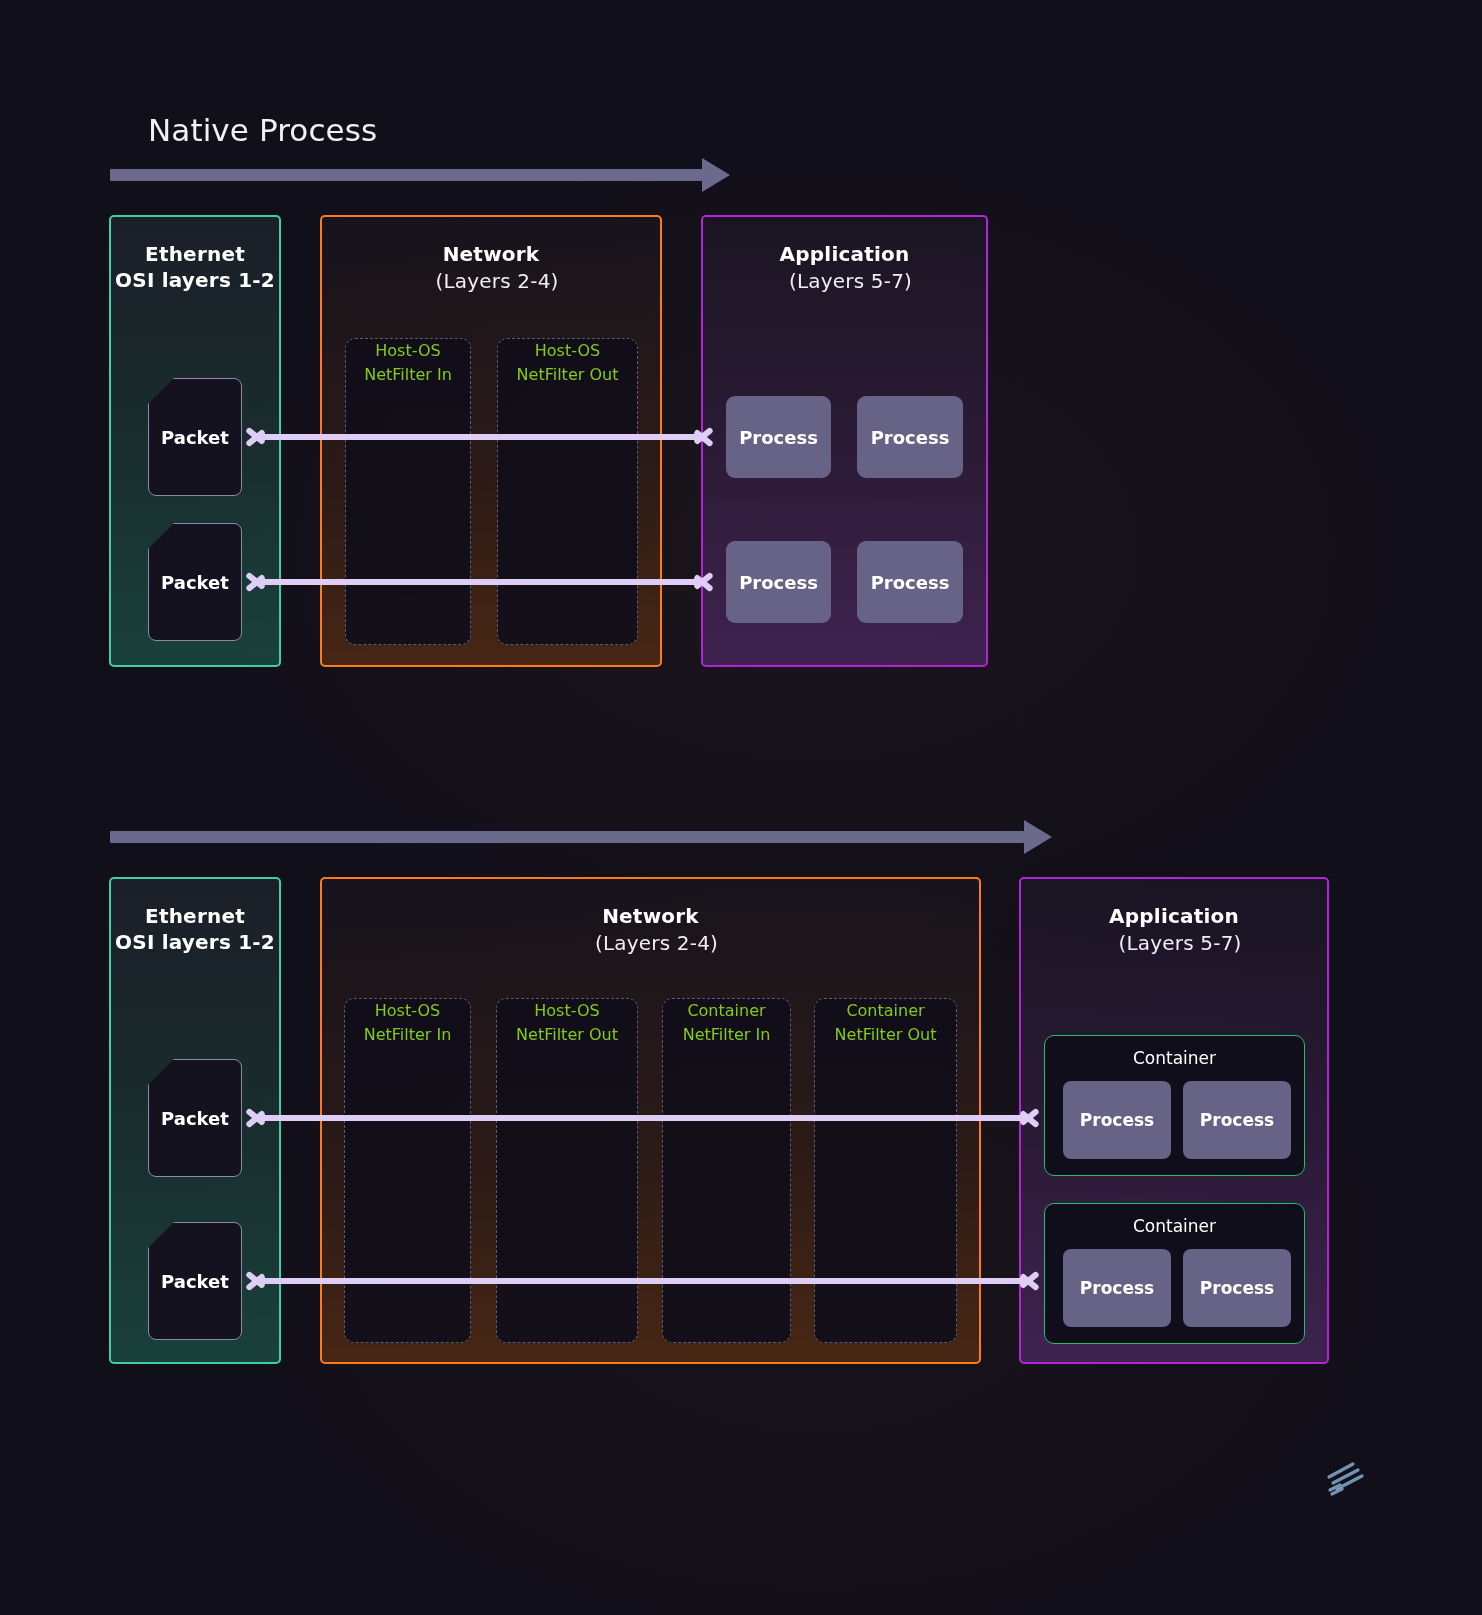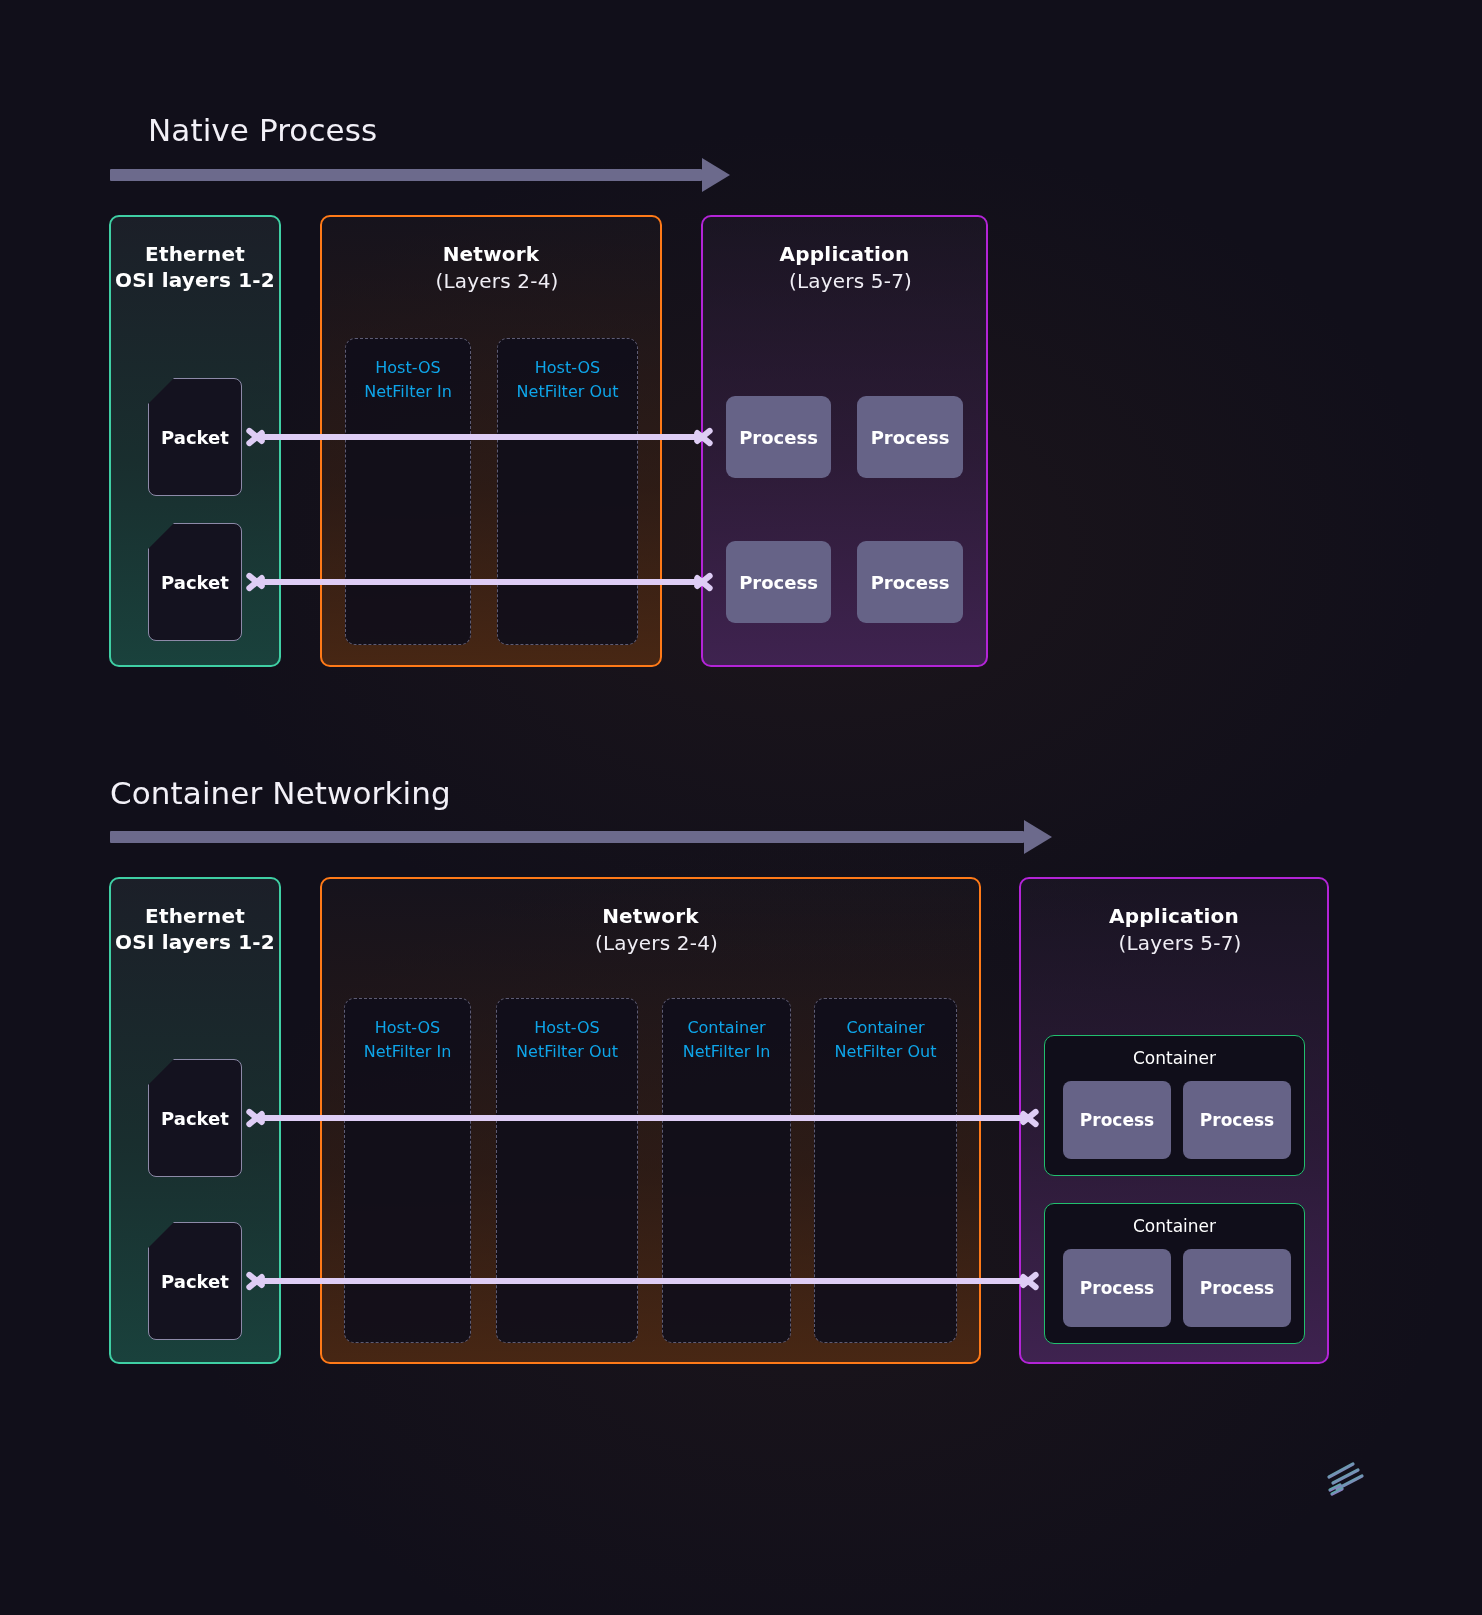--- a/index.html
+++ b/index.html
@@ -41,21 +41,21 @@
     position: absolute; top: 0; right: 0;
     width: 0; height: 0;
     border-top: 17px solid transparent;
     border-bottom: 17px solid transparent;
     border-left: 28px solid #6c6a8c;
   }
 
   
   .lane {
     position: absolute;
-    border-radius: 10px;
+    border-radius: 5px;
     border: 2px solid #444;
   }
   .lane-ethernet {
     border-color: #3fcfa4;
     background: linear-gradient(to bottom, rgba(36,44,52,0.55) 0%, rgba(28,58,54,0.72) 55%, rgba(27,74,66,0.85) 100%);
   }
   .lane-network {
     border-color: #ff7a18;
     background: linear-gradient(to bottom, rgba(34,28,34,0.30) 0%, rgba(62,34,18,0.55) 60%, rgba(84,44,18,0.80) 100%);
   }
@@ -101,25 +101,24 @@
     border-radius: 0 8px 8px 8px;
     clip-path: polygon(26px 0, 100% 0, 100% 100%, 0 100%, 0 26px);
   }
 
   
   .netfilter {
     position: absolute;
     border: 1.5px dashed #5e5c74;
     border-radius: 10px;
     background: rgba(16,14,26,0.92);
-    color: #0ea5e9;
+    color: #84cc16;
     font-size: 16px;
     line-height: 1.5;
     text-align: center;
-    padding-top: 17px;
   }
   .netfilter span { display: block; }
 
   
   .process {
     position: absolute;
     background: #666387;
     border-radius: 9px;
     color: #ffffff;
     font-size: 18px;
@@ -224,21 +223,20 @@
     <div class="bar" style="left:12px; right:12px;"></div>
     <div class="tipL" style="left:0;"></div>
     <div class="tipR" style="right:0;"></div>
   </div>
 
   <div class="process" style="left:726px; top:396px; width:105px; height:82px;">Process</div>
   <div class="process" style="left:857px; top:396px; width:106px; height:82px;">Process</div>
   <div class="process" style="left:726px; top:541px; width:105px; height:82px;">Process</div>
   <div class="process" style="left:857px; top:541px; width:106px; height:82px;">Process</div>
 
-  <div class="section-title" style="left:110px; top:775px;">Container Networking</div>
 
   <div class="flow-arrow" style="left:110px; top:820px; width:942px;">
     <div class="shaft" style="width:914px;"></div>
     <div class="head"></div>
   </div>
 
   <div class="lane lane-ethernet" style="left:109px; top:877px; width:172px; height:487px;">
     <div class="lane-head" style="top:24px;">
       <span class="t1">Ethernet</span>
       <span class="t1">OSI layers 1-2</span>

